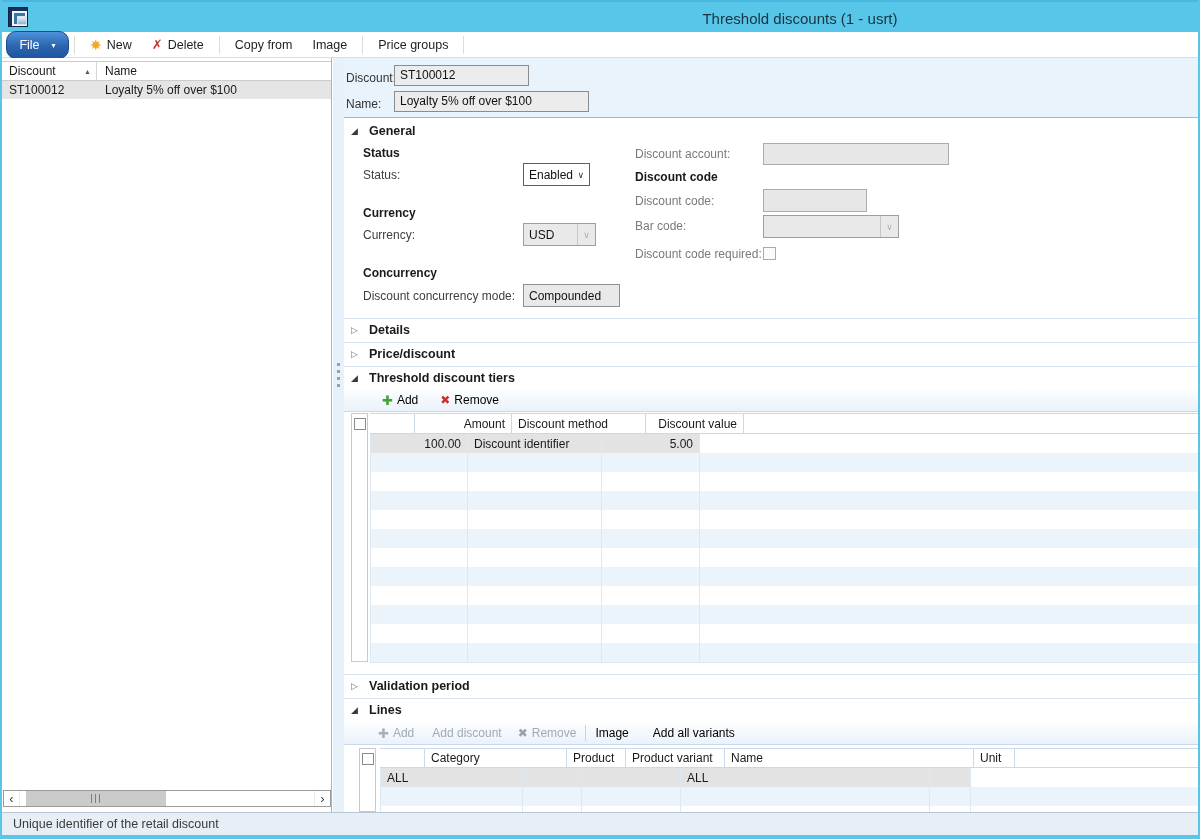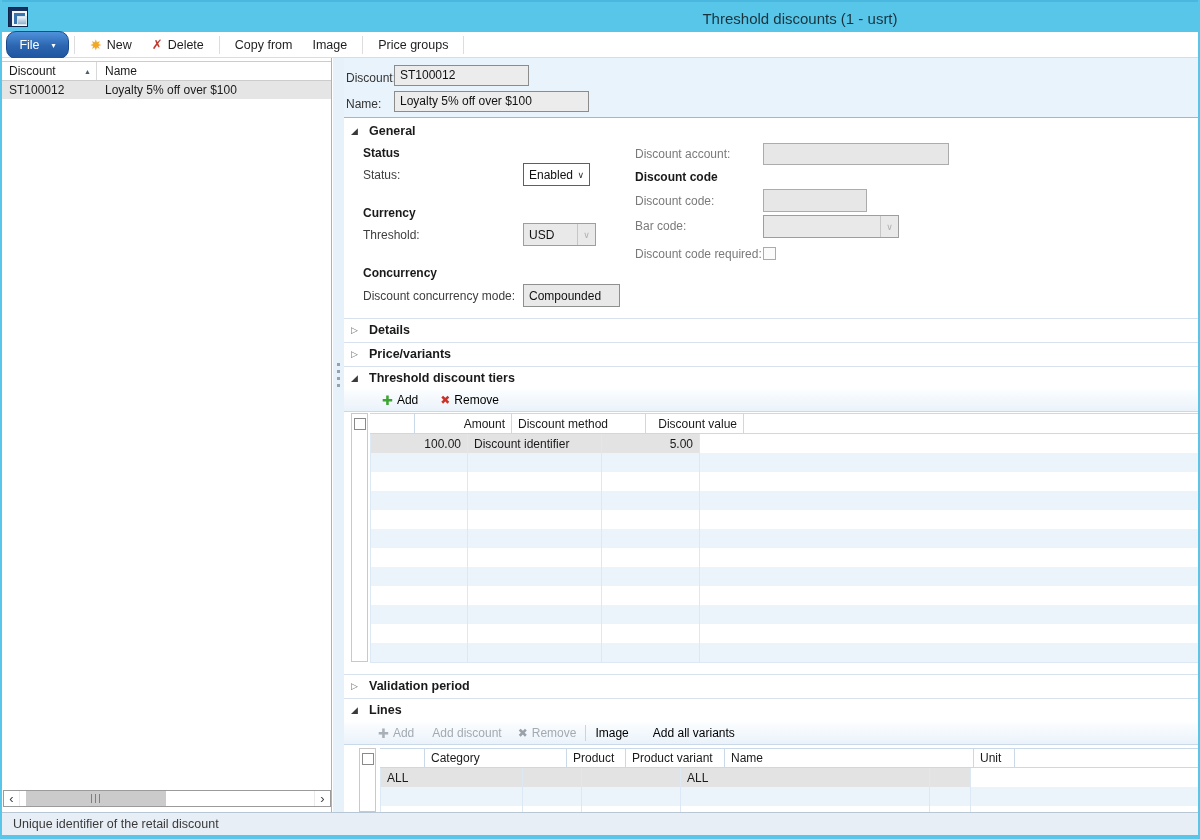--- a/index.html
+++ b/index.html
@@ -209,21 +209,21 @@
       <span class="exp open">◢</span>
       <span>General</span>
     </div>
     <span class="ghead g-status-head">Status</span>
     <span class="glabel g-status-label">Status:</span>
     <div class="ctl select-en dd-status">
       <span>Enabled</span>
       <span class="arr">∨</span>
     </div>
     <span class="ghead g-curr-head">Currency</span>
-    <span class="glabel g-curr-label">Threshold:</span>
+    <span class="glabel g-curr-label">Currency:</span>
     <div class="ctl combo-dis dd-curr">
       <span>USD</span>
       <span class="arrbox">∨</span>
     </div>
     <span class="ghead g-conc-head">Concurrency</span>
     <span class="glabel g-conc-label">Discount concurrency mode:</span>
     <div class="ctl input-gray in-conc">
       <span>Compounded</span>
     </div>
     <span class="glabel dis g-acct-label">Discount account:</span>
@@ -242,21 +242,21 @@
     </div>
     <span class="glabel dis g-req-label">Discount code required:</span>
     <span class="cb cb-req"></span>
 
     <div class="sechead sec-details">
       <span class="exp">▷</span>
       <span>Details</span>
     </div>
     <div class="sechead sec-price">
       <span class="exp">▷</span>
-      <span>Price/variants</span>
+      <span>Price/discount</span>
     </div>
 
     <div class="sechead sec-tiers">
       <span class="exp open">◢</span>
       <span>Threshold discount tiers</span>
     </div>
     <div class="tbar tiers">
       <button class="tbtn mlA">
         <span class="plus">✚</span>
         <span>Add</span>

